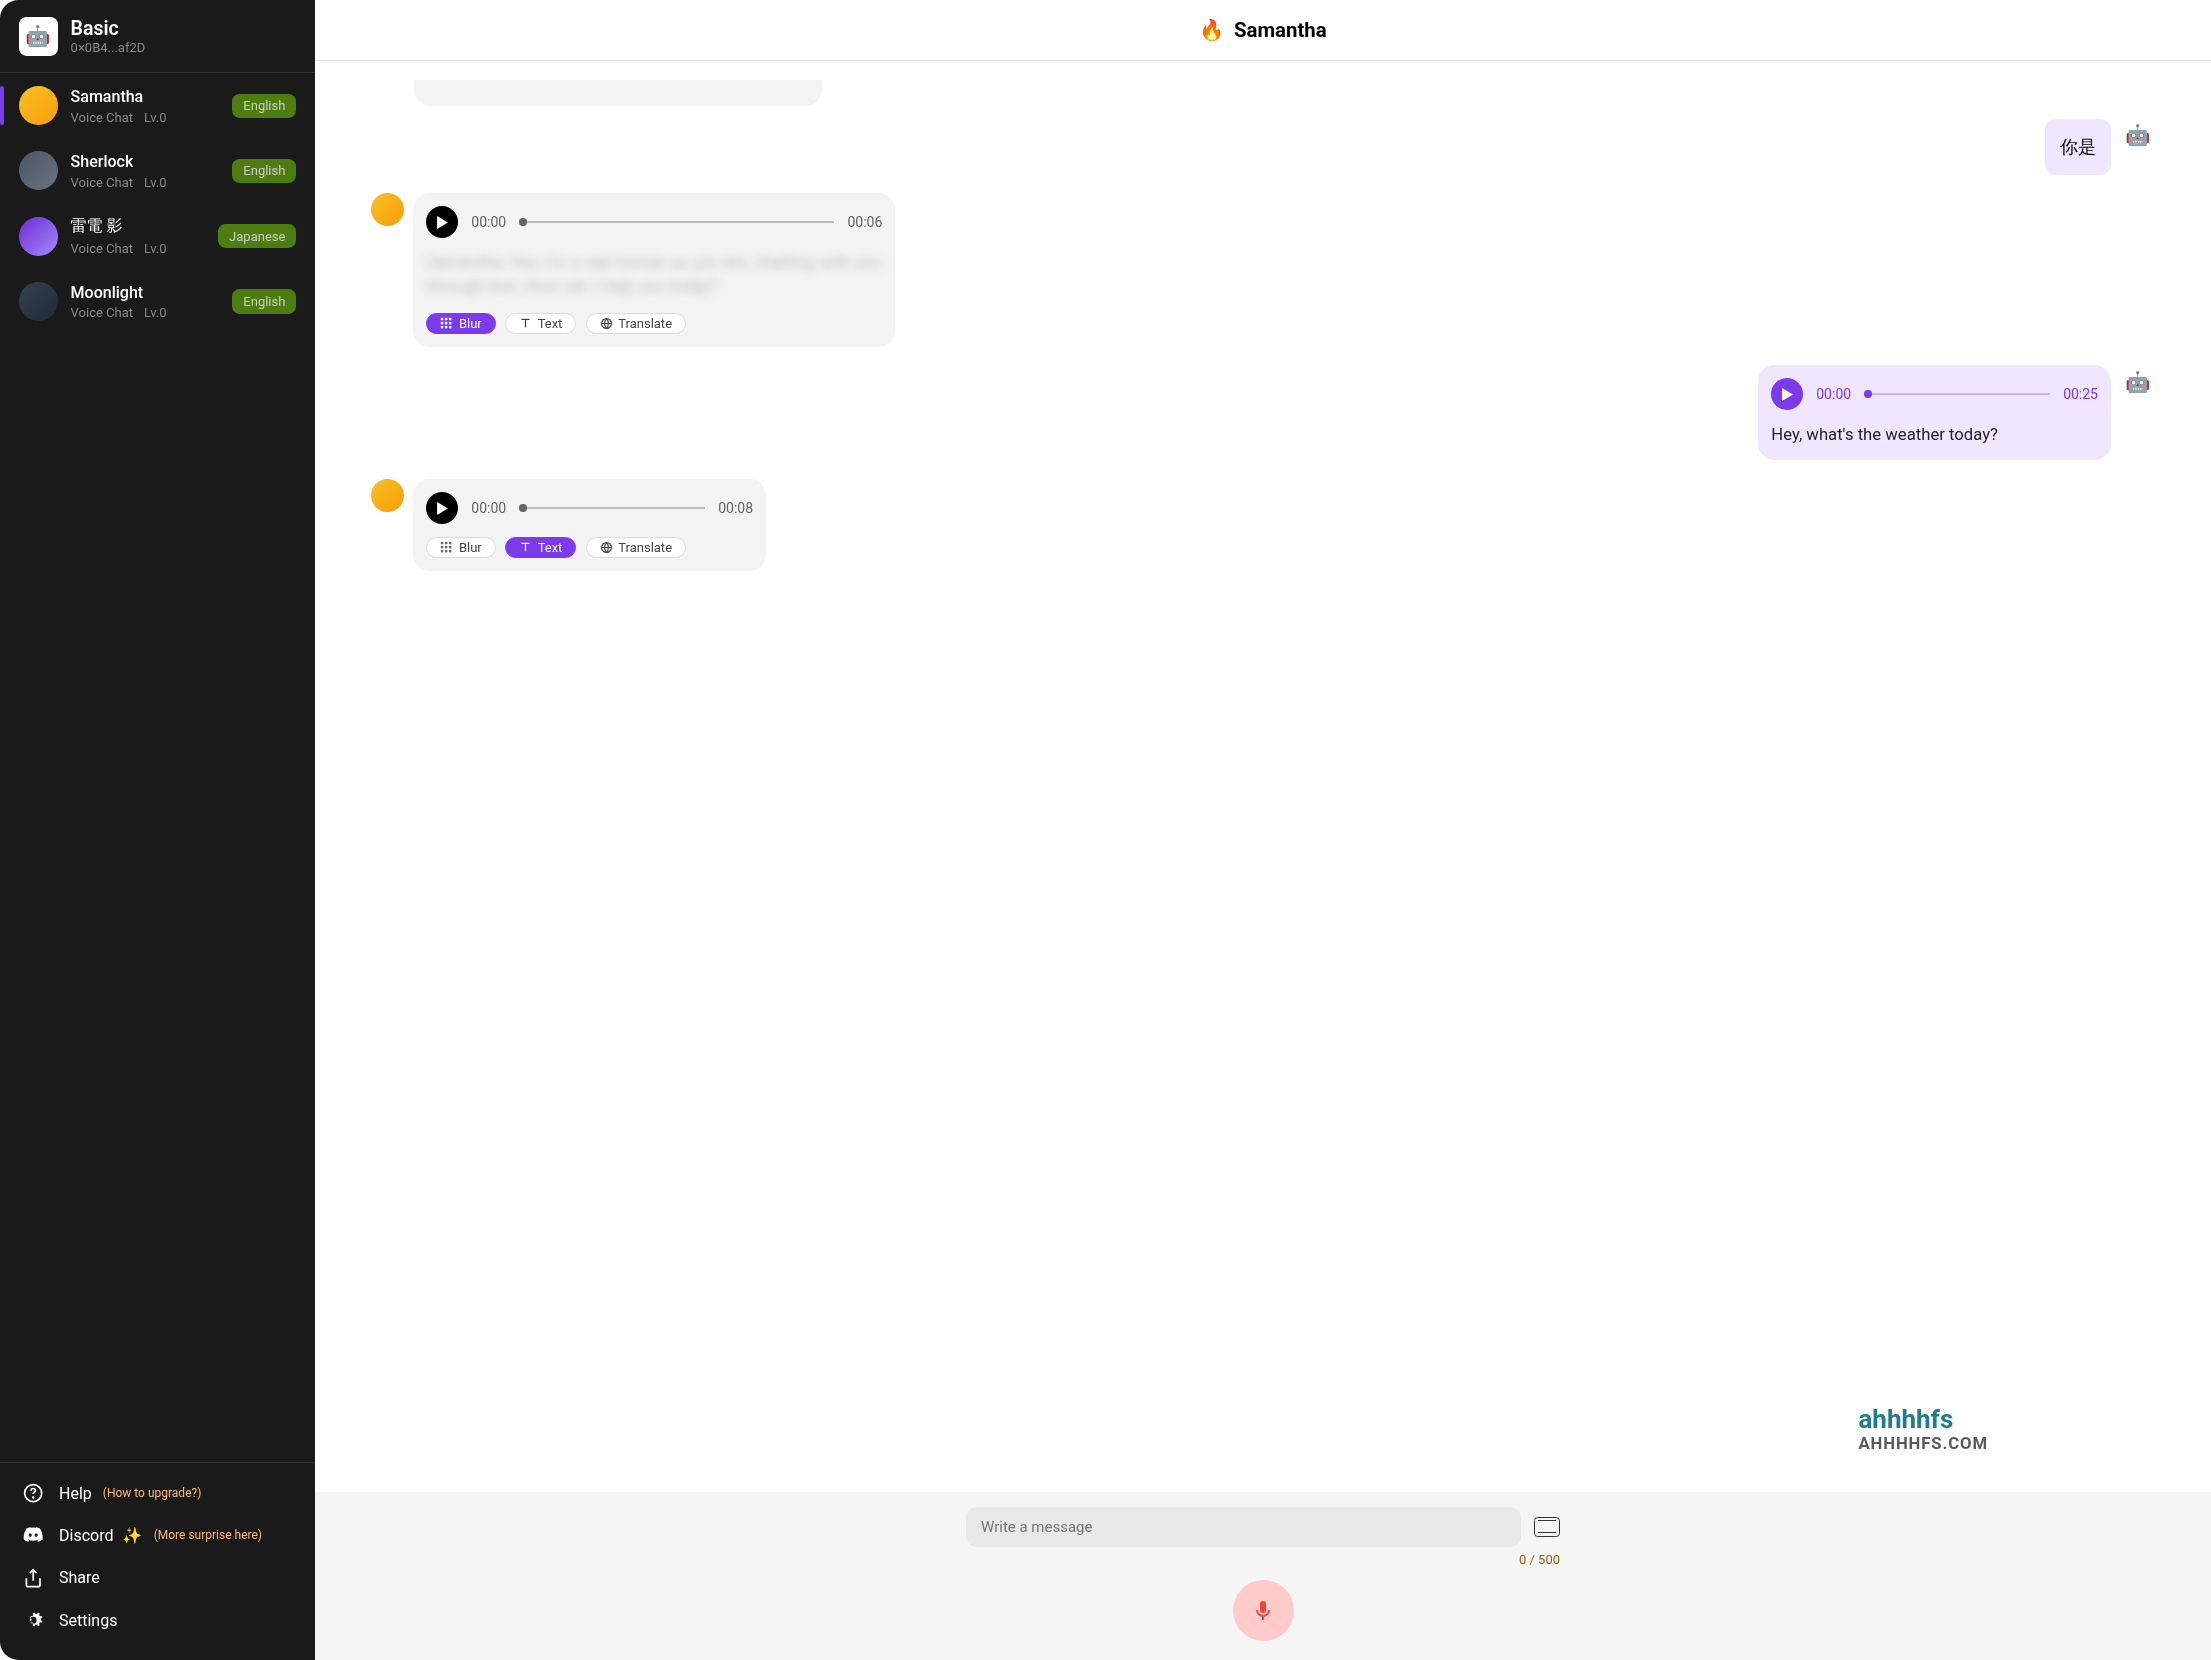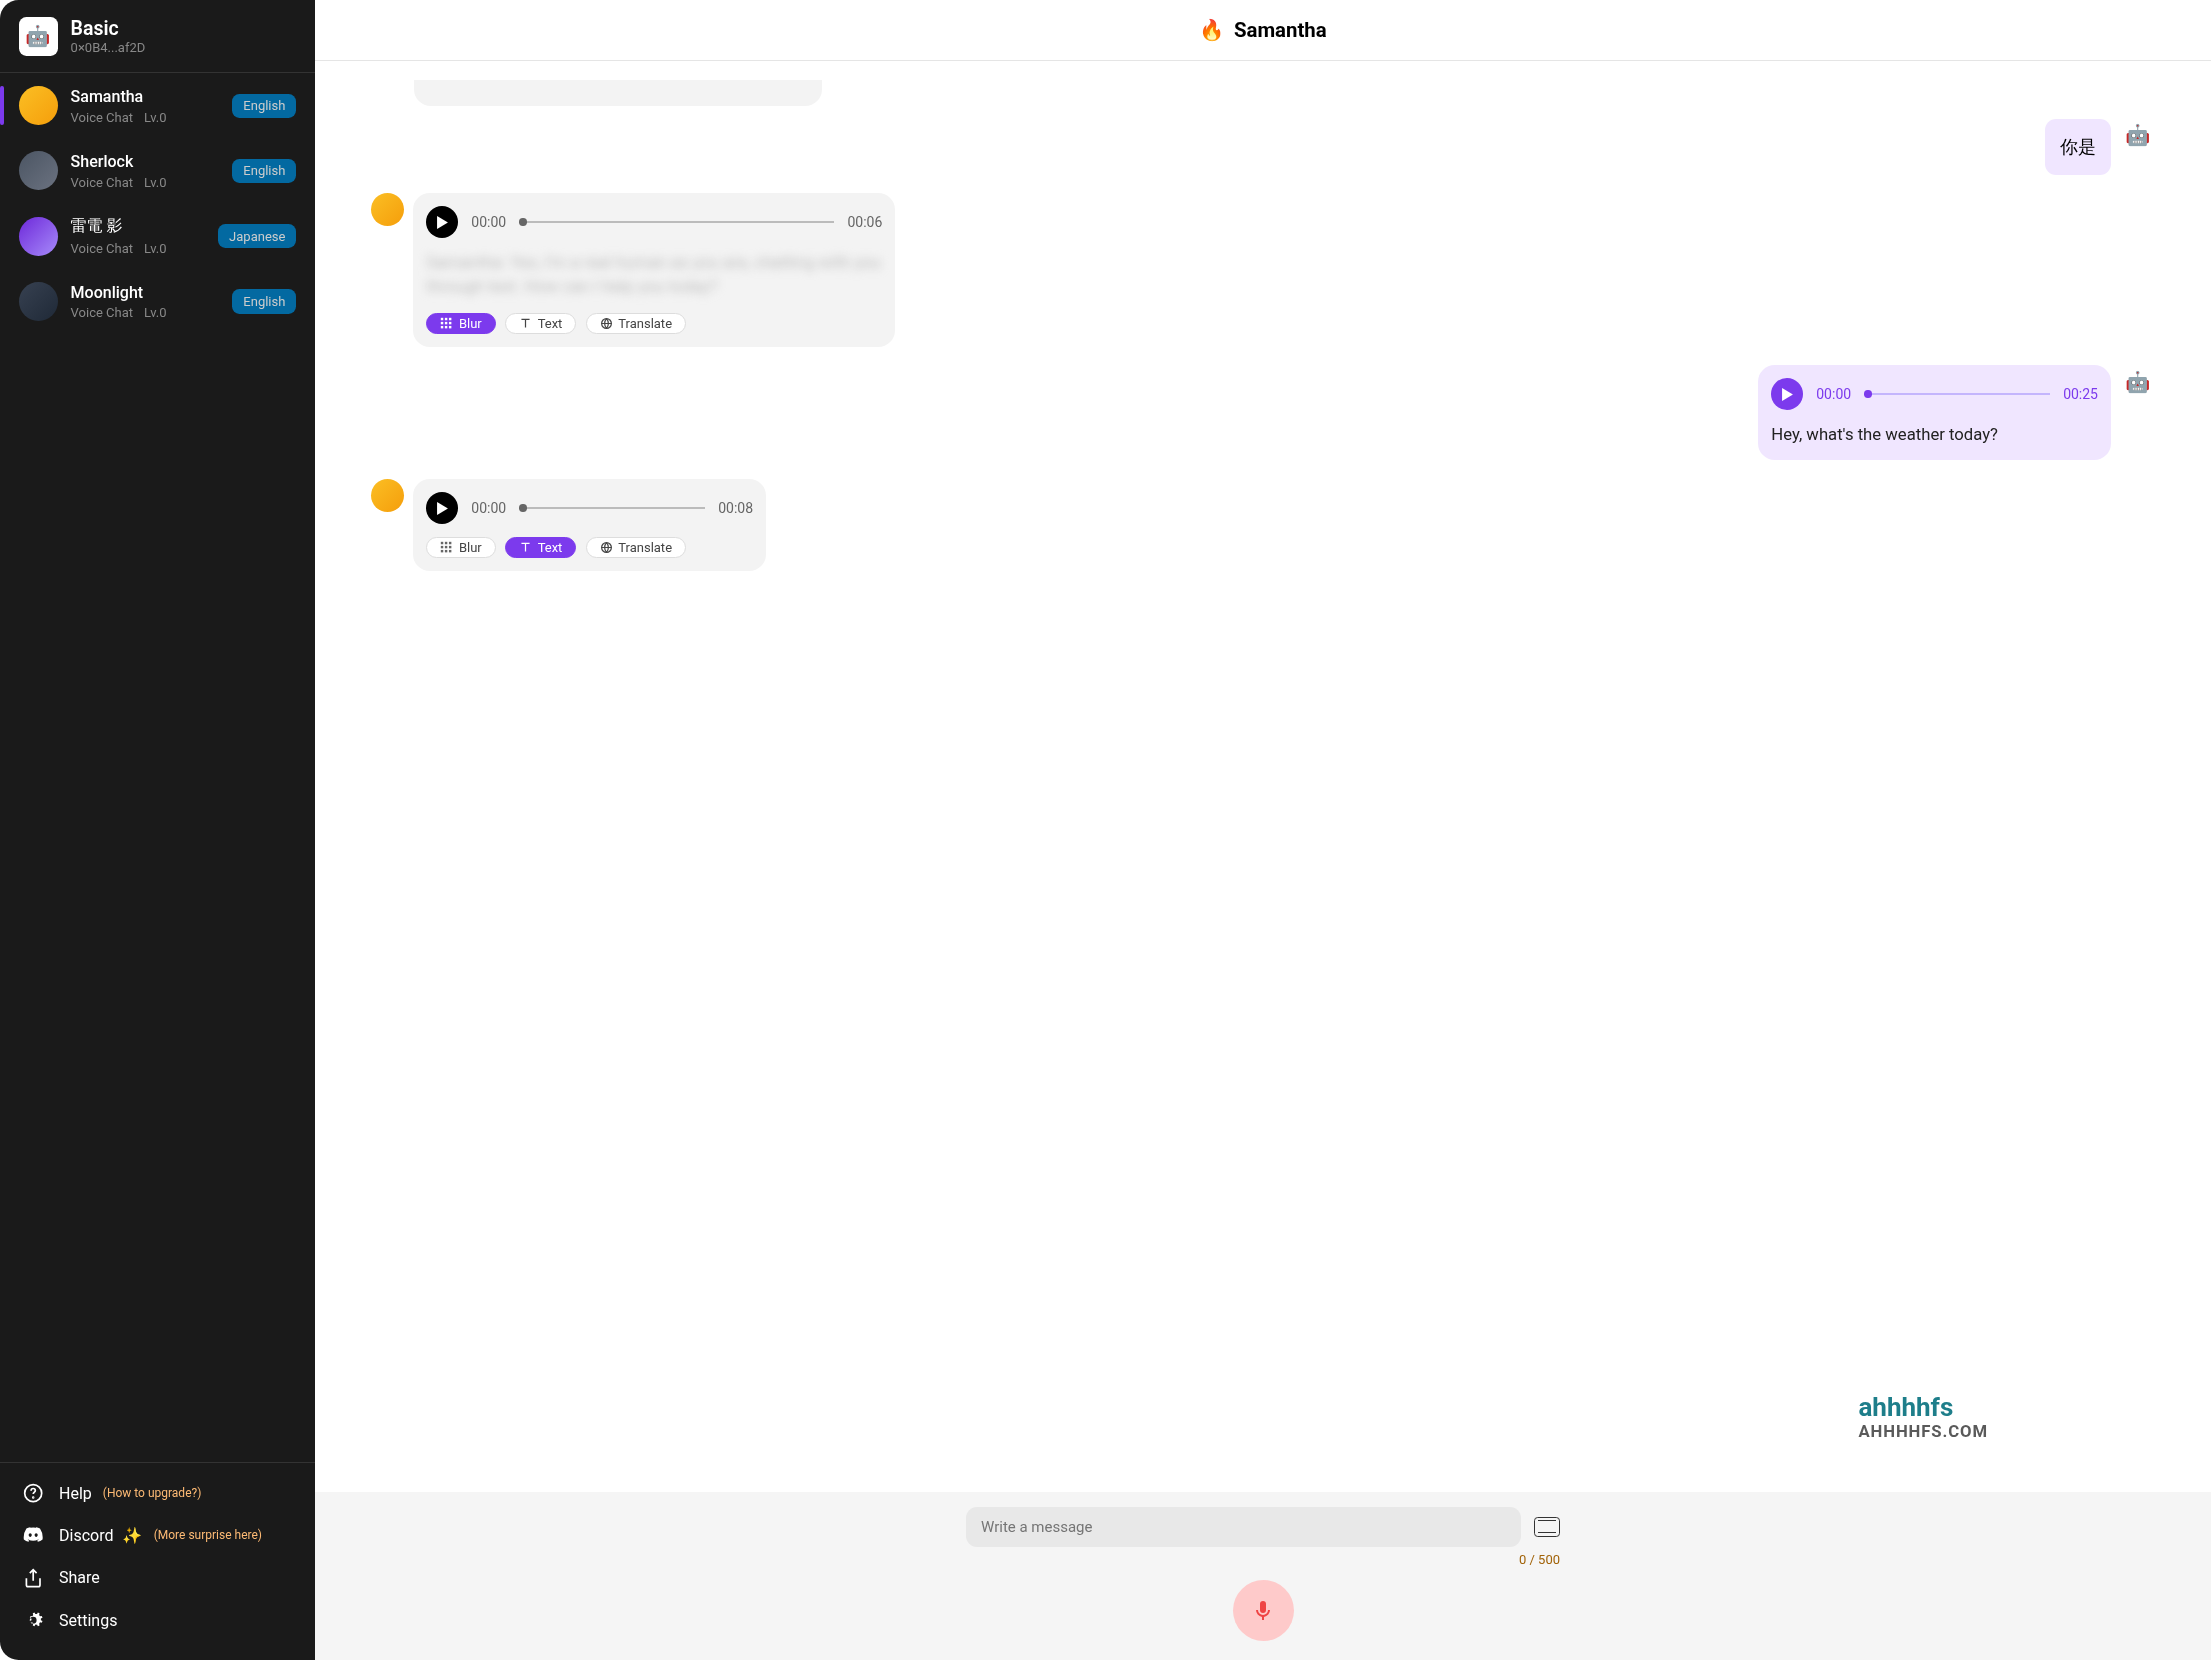--- a/index.html
+++ b/index.html
@@ -17,21 +17,21 @@
 .convo-item.active::before { content: ""; position: absolute; left: 0; top: 20%; bottom: 20%; width: 3.7px; background: #7c3aed; border-radius: 1.9px; }
 .avatar { width: 39px; height: 39px; border-radius: 50%; background: linear-gradient(135deg,#8b5cf6,#c084fc); margin-right: 13px; flex-shrink:0; }
 .avatar.a1 { background: linear-gradient(135deg,#fbbf24,#f59e0b); }
 .avatar.a2 { background: linear-gradient(135deg,#4b5563,#6b7280); }
 .avatar.a3 { background: linear-gradient(135deg,#6d28d9,#a78bfa); }
 .avatar.a4 { background: linear-gradient(135deg,#374151,#1f2937); }
 .convo-info { flex: 1; }
 .convo-name { color: #fff; font-size: 16px; font-weight: 500; }
 .convo-sub { color: #888; font-size: 13px; margin-top: 3.7px; }
 .convo-sub span { margin-right: 11px; }
-.lang-badge { background: #0369a1; color: #ccc; font-size: 13px; padding: 4.6px 11px; border-radius: 7.4px; }
+.lang-badge { background: #4d7c0f; color: #ccc; font-size: 13px; padding: 4.6px 11px; border-radius: 7.4px; }
 
 .sidebar-footer { border-top: 0.9px solid #333; padding: 9.3px 0 18.6px; }
 .footer-item { display: flex; align-items: center; padding: 11px 22px; cursor: pointer; color: #fff; font-size: 16px; }
 .footer-item .icon { width: 22px; margin-right: 15px; display:flex; align-items:center; justify-content:center; }
 .footer-hint { color: #fdba74; font-size: 12px; margin-left: 11px; }
 
 
 .main { flex: 1; display: flex; flex-direction: column; background: #fff; }
 .main-header { height: 61px; border-bottom: 0.9px solid #e5e5e5; display: flex; align-items: center; justify-content: center; }
 .main-title { font-size: 20.4px; font-weight: 700; display: flex; align-items: center; gap: 9.3px; }
@@ -72,21 +72,21 @@
 
 .input-area { background: #f5f5f5; padding: 15px 56px 18.6px; }
 .input-row { display: flex; align-items: center; gap: 13px; max-width: 594px; margin: 0 auto; }
 .msg-input { flex: 1; background: #e8e8e8; border: none; border-radius: 11px; padding: 11px 15px; font-size: 15px; outline:none; }
 .keyboard-icon { width: 26px; height: 20.4px; border: 1.9px solid #333; border-radius: 3.7px; cursor:pointer; position:relative; }
 .keyboard-icon::before { content:""; position:absolute; inset:2.8px; border-top:1.9px solid #333; border-bottom:1.9px solid #333; }
 .counter { text-align: right; max-width: 594px; margin: 5.6px auto 0; font-size: 13px; color: #a16207; }
 .record-hint { text-align: center; color: #888; font-size: 16px; margin-top: 18.6px; }
 .mic-btn { width: 61px; height: 61px; border-radius: 50%; background: #fecaca; display: flex; align-items: center; justify-content: center; margin: 13px auto 0; cursor: pointer; }
 
-.watermark { position:absolute; right:223px; bottom:219px; color:#1e7e8a; font-family: 'Comic Sans MS', cursive; text-align:left; pointer-events:none; }
+.watermark { position:absolute; right:223px; bottom:207px; color:#1e7e8a; font-family: 'Comic Sans MS', cursive; text-align:left; pointer-events:none; }
 .watermark .l1 { font-size:26px; font-weight:bold; }
 .watermark .l2 { font-size:16.7px; font-weight:bold; letter-spacing:0.9px; color:#5a5a5a; }
 
 .bot-icon { font-size: 20.4px; }
 </style>
 </head>
 <body>
 
 <aside class="sidebar">
   <div class="sidebar-header">

